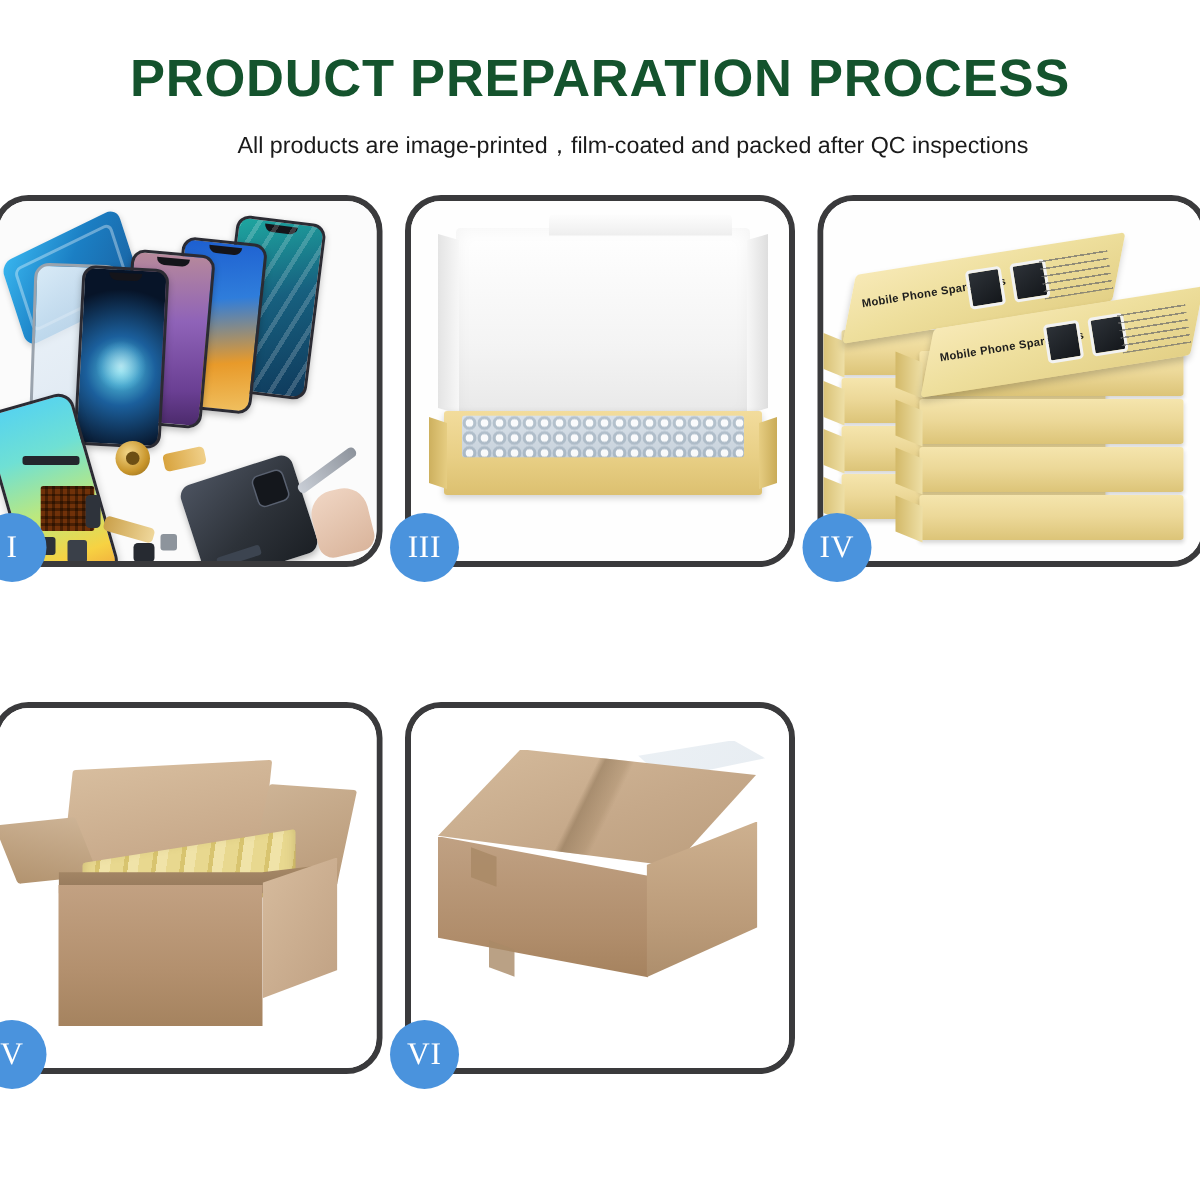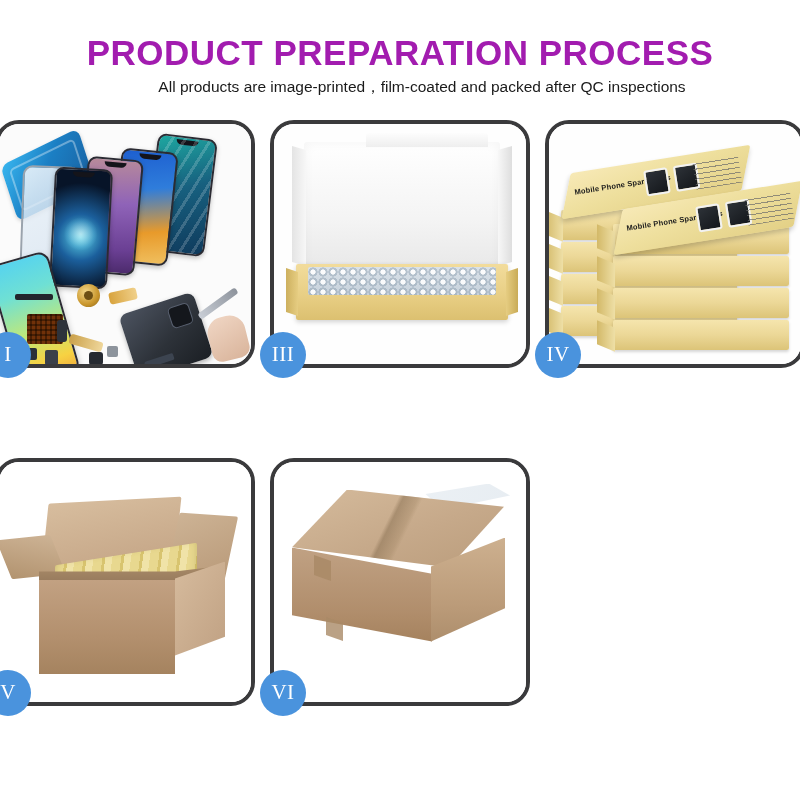--- a/index.html
+++ b/index.html
@@ -8,24 +8,24 @@
     width: 800px; height: 800px;
     background: #ffffff;
     font-family: "Liberation Sans", sans-serif;
     overflow: hidden;
   }
   .page { position: relative; width: 800px; height: 800px; background: #fff; }
 
   .header { text-align: center; padding-top: 34px; }
   .title {
     font-size: 35px; font-weight: 700; letter-spacing: 0.5px;
-    color: #a21caf; line-height: 1.1; white-space: nowrap;
+    color: #14532d; line-height: 1.1; white-space: nowrap;
   }
   .subtitle {
-    margin-top: 4px; font-size: 15.5px; color: #1a1a1a;
+    margin-top: 14px; font-size: 15.5px; color: #1a1a1a;
     font-weight: 400; white-space: nowrap; padding-left: 44px;
   }
 
   .grid {
     margin: 22px auto 0; width: 790px;
     display: grid;
     grid-template-columns: repeat(3, 260px);
     grid-template-rows: repeat(2, 248px);
     column-gap: 15px; row-gap: 90px;
     justify-content: center;

